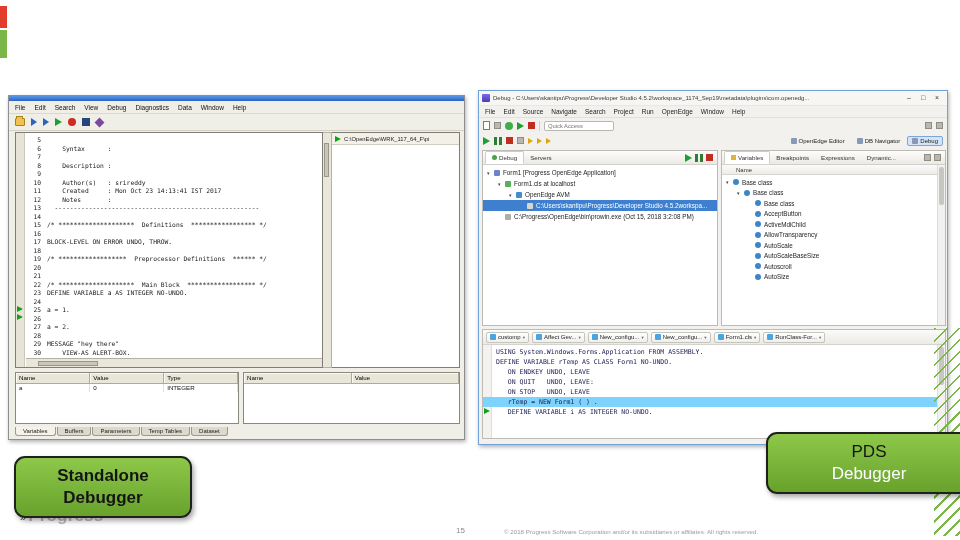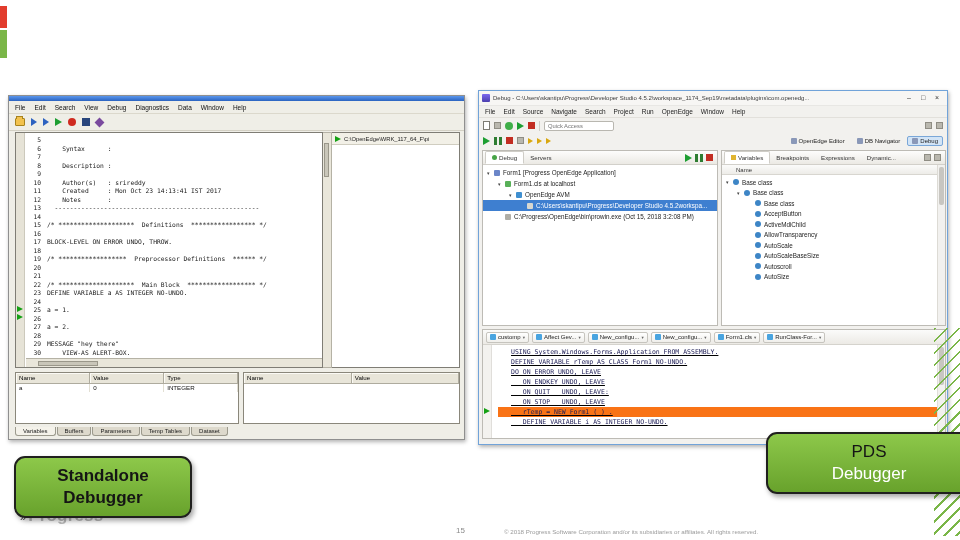--- a/index.html
+++ b/index.html
@@ -121,23 +121,23 @@
 .pds-bottom{position:absolute;left:3px;top:238px;width:464px;height:110px;background:#fff;border:1px solid #bdbbb5;}
 .launch-bar{display:flex;align-items:center;gap:3px;height:15px;padding:0 3px;background:linear-gradient(#fbfbfa,#eceae5);border-bottom:1px solid #d5d3cd;}
 .launch-wrap{display:flex;gap:3px;align-items:center;}
 .launch-btn{display:flex;align-items:center;gap:2px;height:11px;padding:0 3px;font-size:6px;color:#222;background:linear-gradient(#fff,#f0efeb);border:1px solid #c6c4be;border-radius:2px;white-space:nowrap;}
 .bico{width:6px;height:6px;background:#49a4e0;border-radius:1px;flex:none;}
 .dn{font-size:4.5px;color:#666;}
 .dn::before{content:"▾";}
 .pds-code{position:absolute;left:0;top:15px;right:0;bottom:0;overflow:hidden;}
 .pds-gutter{position:absolute;left:0;top:0;width:9px;height:100%;background:#f3f2ef;border-right:1px solid #e0deda;}
 .pds-mark{position:absolute;left:1px;top:63px;width:0;height:0;border-left:6px solid #14a014;border-top:3.5px solid transparent;border-bottom:3.5px solid transparent;}
-.pds-lines{position:absolute;left:15px;top:2px;right:8px;text-decoration:underline;}
+.pds-lines{position:absolute;left:0;top:2px;right:8px;}
 .pcl{height:10px;line-height:10px;padding-left:13px;font-family:"DejaVu Sans Mono",monospace;font-size:6.5px;color:#1c1c55;white-space:pre;}
-.pcl.hl{background:#f97316;}
+.pcl.hl{background:#7dd3fc;}
 .pcode-scroll{position:absolute;right:0;top:0;bottom:0;width:8px;background:#f2f1ef;border-left:1px solid #e0deda;}
 </style>
 </head>
 <body>
 
 <div class="slide">
 
   <div class="edge-red"></div>
   <div class="edge-green"></div>
 
@@ -547,21 +547,20 @@
             </span>
           </span>
       </div>
       <div class="pds-code">
         <div class="pds-gutter"></div>
         <div class="pds-mark"></div>
         <div class="pds-lines">
 
         <div class="pcl">USING System.Windows.Forms.Application FROM ASSEMBLY.</div>
             <div class="pcl">DEFINE VARIABLE rTemp AS CLASS Form1 NO-UNDO.</div>
-            <div class="pcl">DO ON ERROR UNDO, LEAVE</div>
             <div class="pcl">   ON ENDKEY UNDO, LEAVE</div>
             <div class="pcl">   ON QUIT   UNDO, LEAVE:</div>
             <div class="pcl">   ON STOP   UNDO, LEAVE</div>
             <div class="pcl hl">   rTemp = NEW Form1 ( ) .</div>
             <div class="pcl">   DEFINE VARIABLE i AS INTEGER NO-UNDO.</div>
           </div>
         <div class="pcode-scroll">
             <div class="vthumb"></div>
           </div>
       </div>

